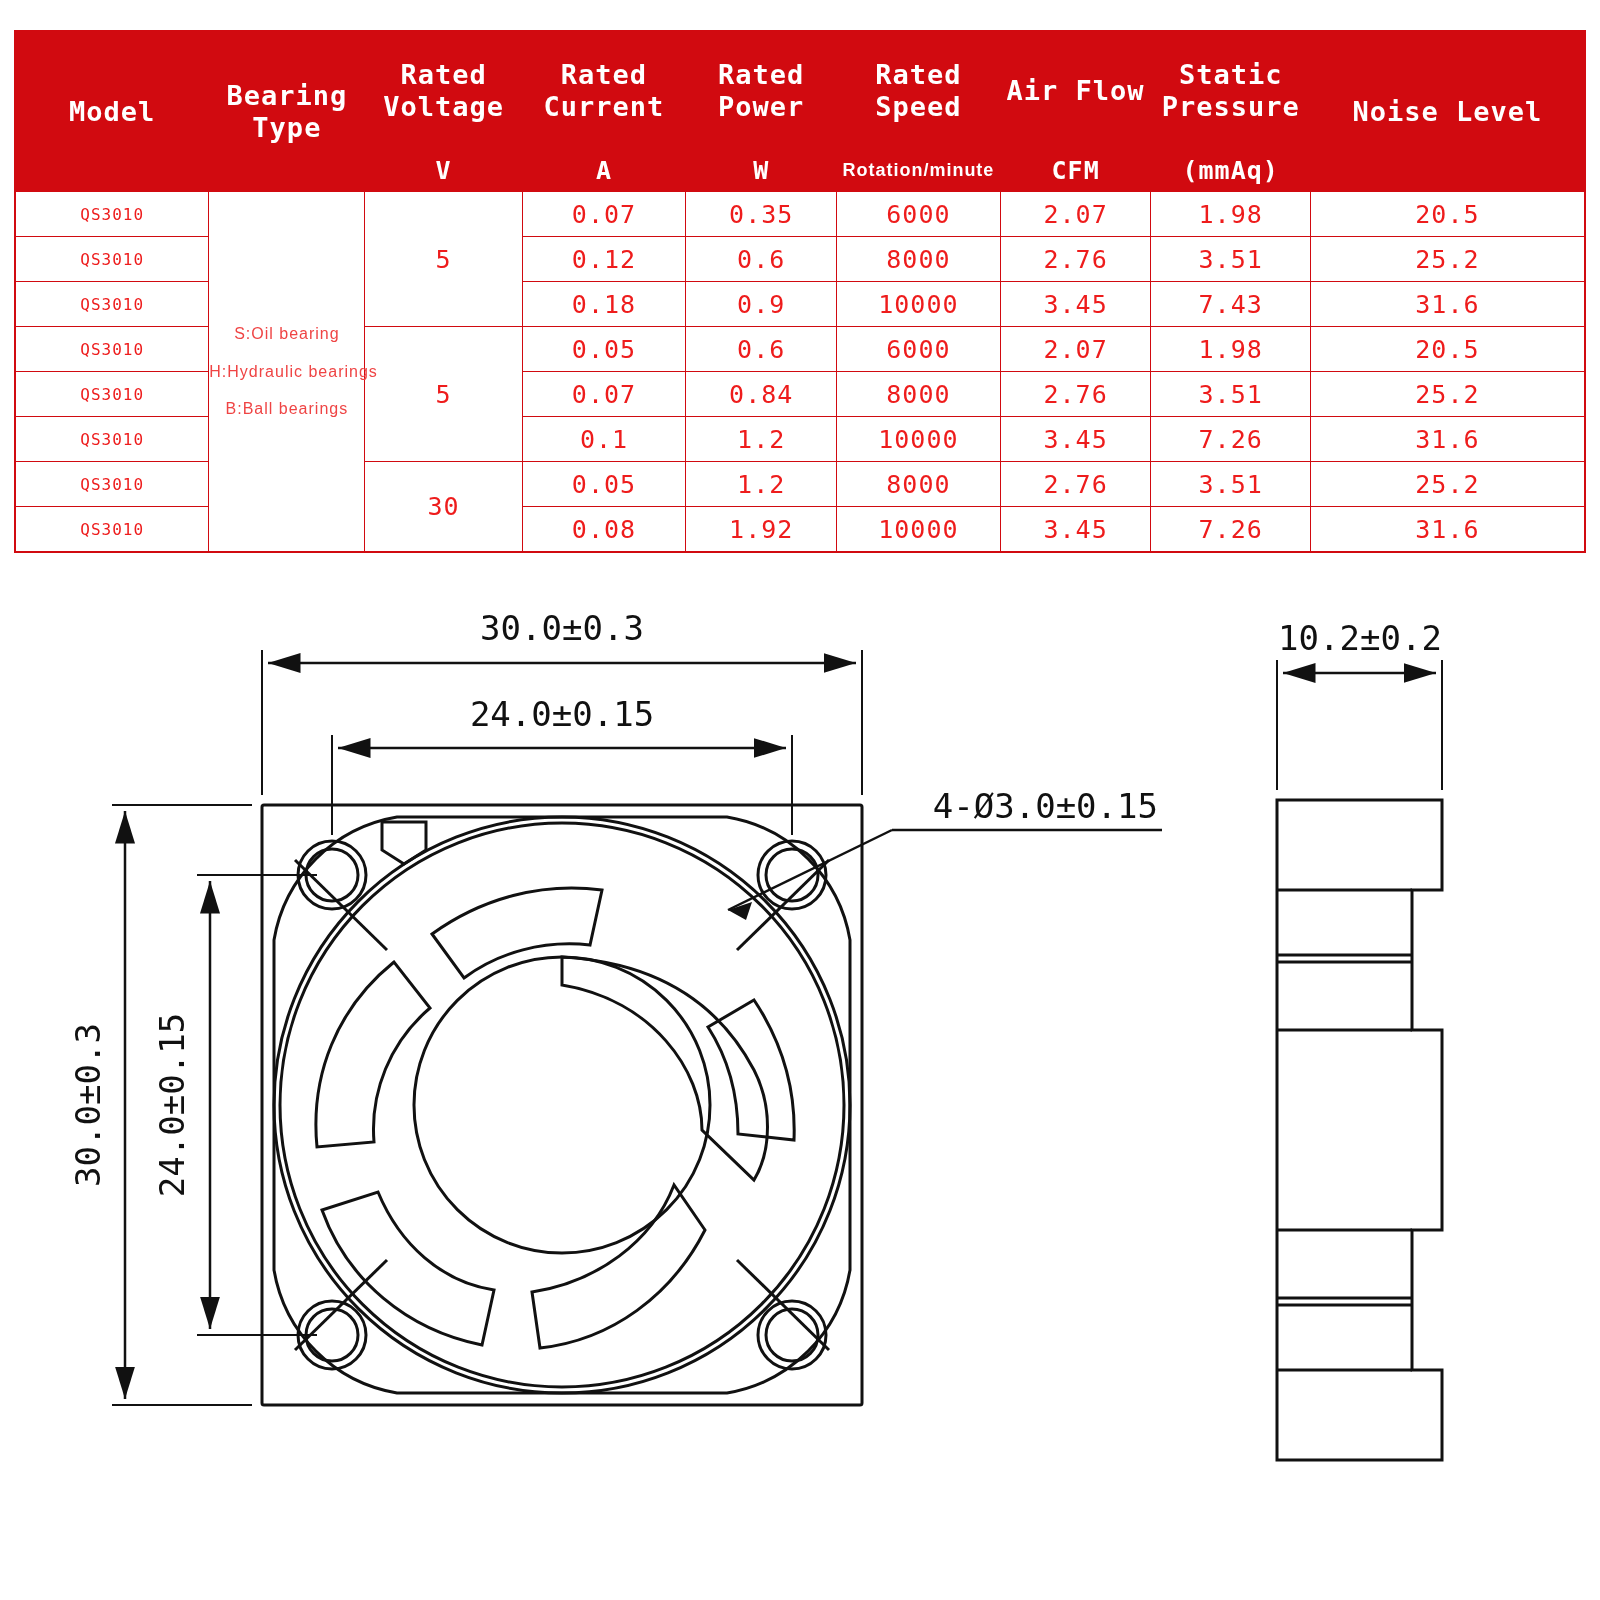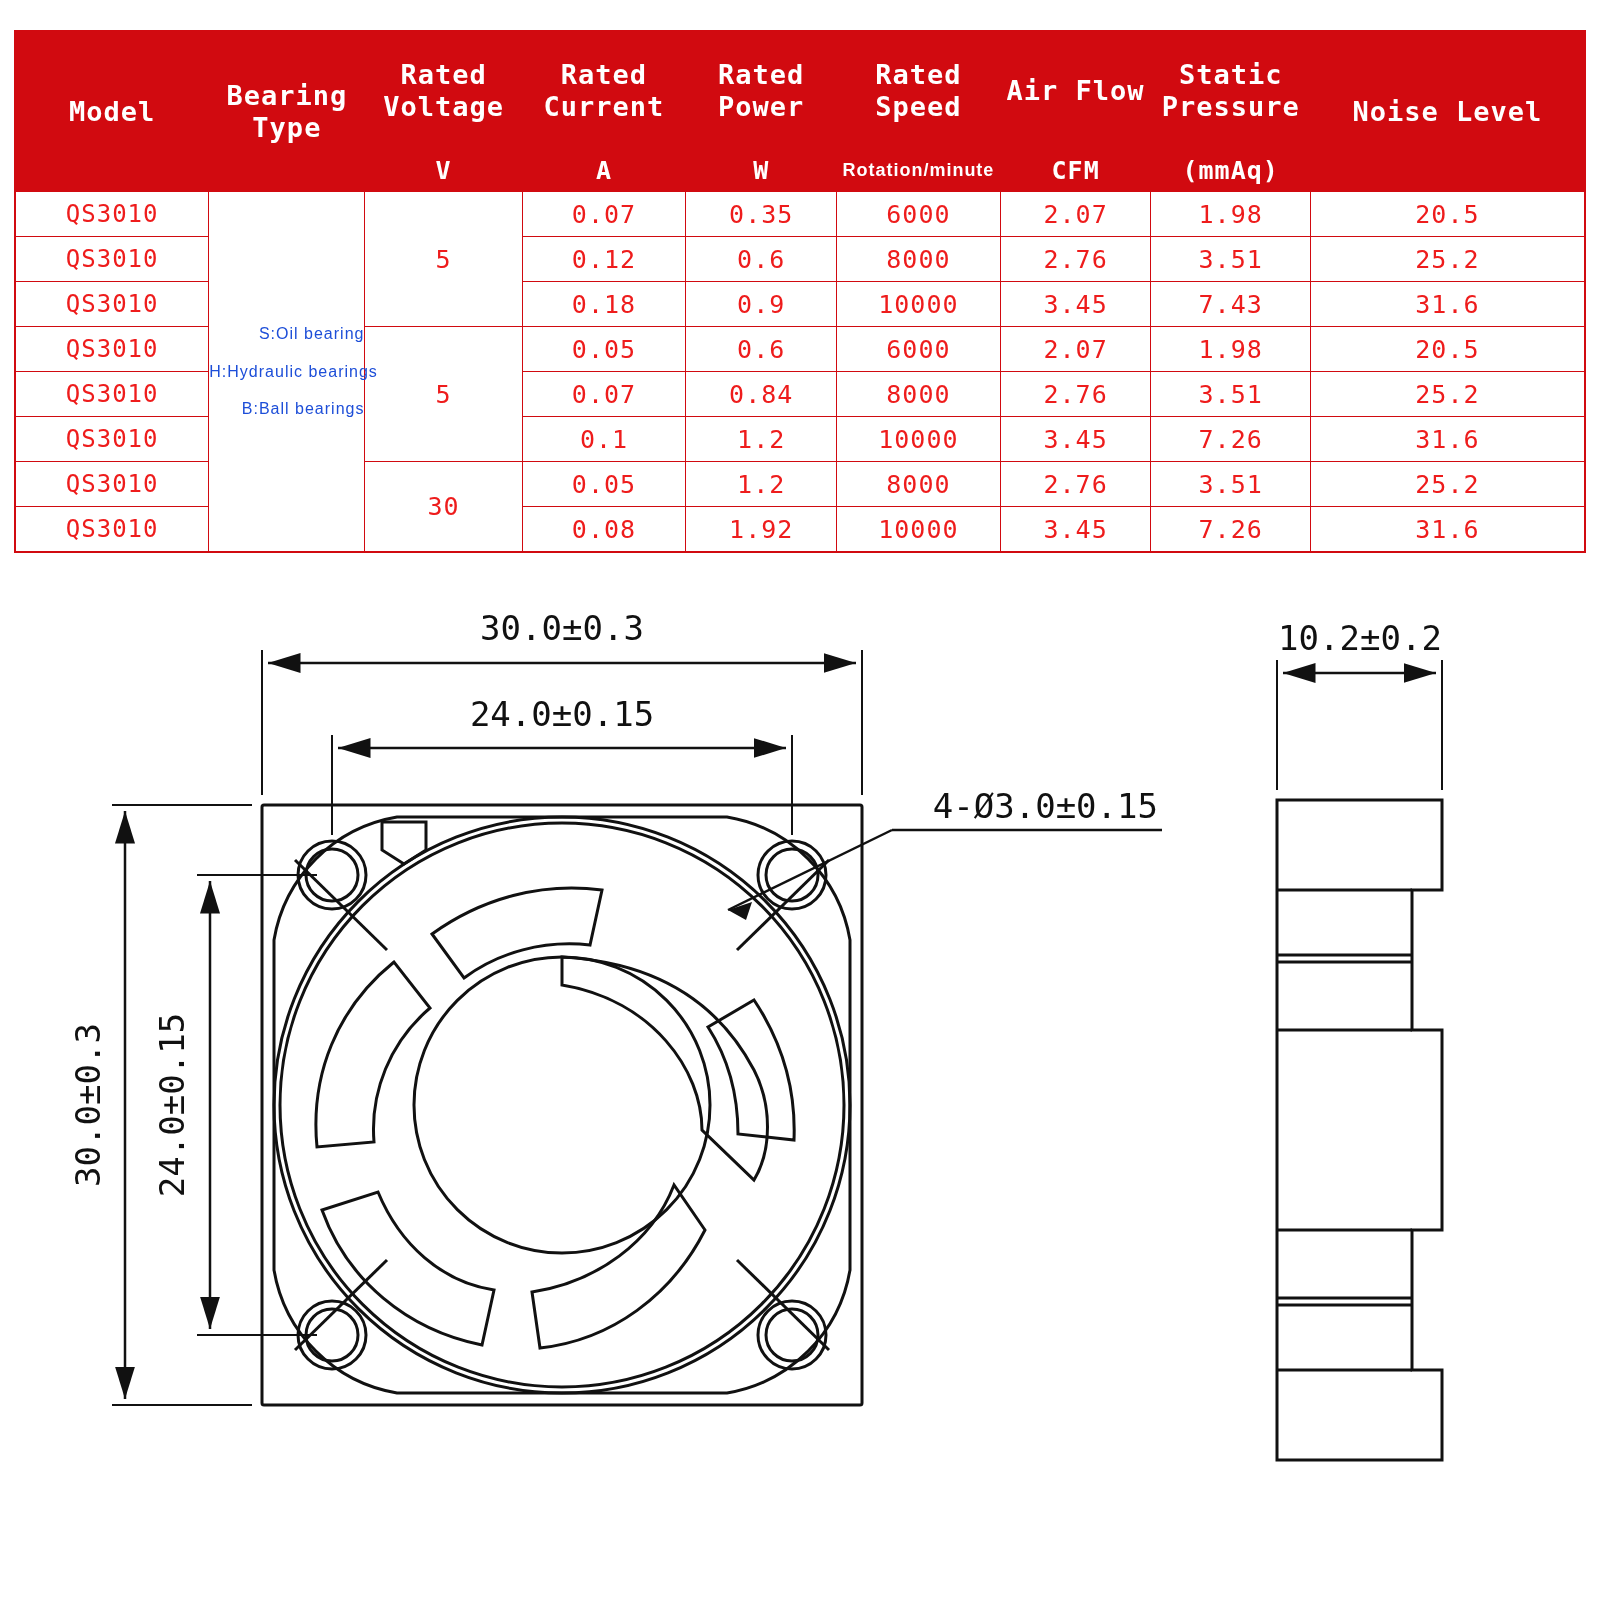--- a/index.html
+++ b/index.html
@@ -58,34 +58,33 @@
     font-weight: 700;
   }
   table.spec tbody td {
     color: #ee1c1c;
     font-family: "DejaVu Sans Mono", monospace;
     font-size: 25px;
     height: 44px;
     letter-spacing: 1px;
   }
   table.spec tbody td.model {
-    font-size: 24px;
+    font-size: 16px;
   }
   td.bearing-cell {
     text-align: left;
     padding-left: 26px;
     vertical-align: middle;
   }
   .bearing-note {
-    color: #1d4ed8;
+    color: #ef4444;
     font-family: "Liberation Sans", sans-serif;
     font-size: 16px;
     line-height: 2.35;
     white-space: nowrap;
-    text-align: right;
   }
 
   
   #drawing {
     position: absolute;
     left: 12px;
     top: 530px;
     width: 1600px;
     height: 1070px;
   }

